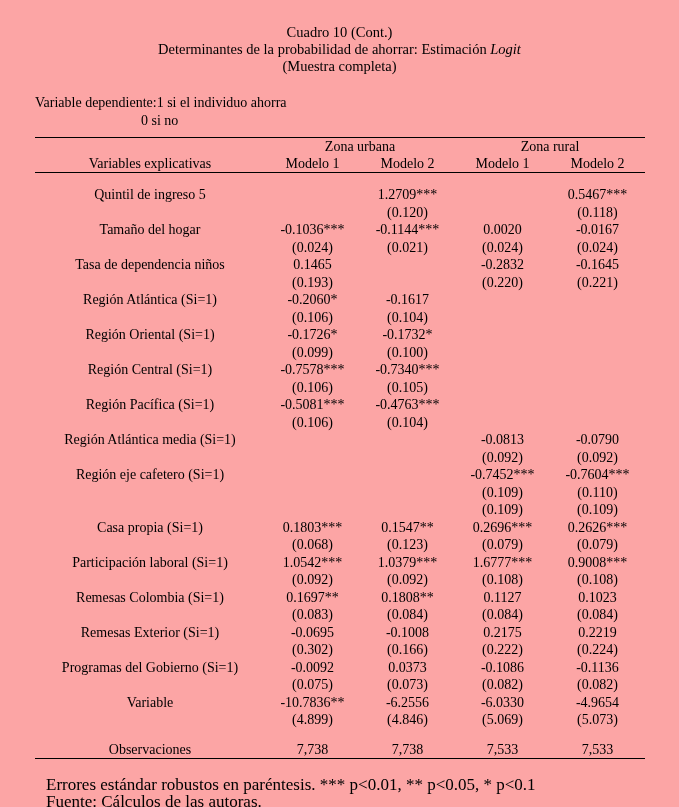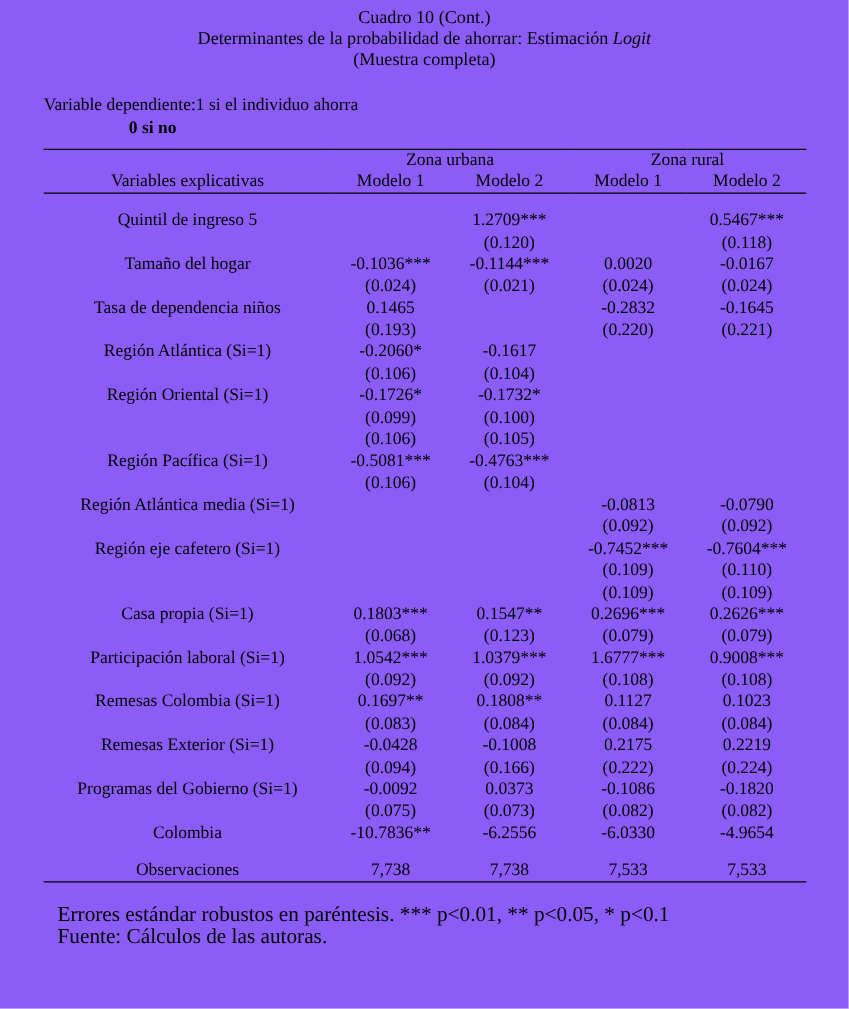--- a/index.html
+++ b/index.html
@@ -1,38 +1,38 @@
 <!DOCTYPE html>
 <html><head>
 <meta charset="utf-8">
 <style>
   html, body { margin: 0; padding: 0; background: #ffffff; }
   .page {
     position: relative;
     width: 679px;
     height: 807px;
-    background: #8b5cf6;
+    background: #fca5a5;
     color: #000000;
     font-family: "Liberation Serif", "DejaVu Serif", serif;
     font-size: 14px;
     box-sizing: border-box;
-    padding-top: 6px;
+    padding-top: 24px;
     overflow: hidden;
   }
   .title-block {
     text-align: center;
     line-height: 17px;
     font-size: 14.5px;
   }
   .title-block em { font-style: italic; }
   .depvar {
     margin: 19px 0 0 35px;
     line-height: 17.5px;
   }
-  .depvar-line2 { margin-left: 68px; font-weight: bold; }
+  .depvar-line2 { margin-left: 106px; }
   table.results {
     border-collapse: collapse;
     table-layout: fixed;
     width: 610px;
     margin: 8px 0 18px 35px;
   }
   table.results th, table.results td {
     padding: 0;
     margin: 0;
     font-weight: normal;
@@ -161,20 +161,27 @@
           <td></td>
           <td></td>
         </tr>
         <tr class="se-row">
           <td class="left"></td>
           <td>(0.099)</td>
           <td>(0.100)</td>
           <td></td>
           <td></td>
         </tr>
+        <tr class="coef-row">
+          <td class="left">Región Central (Si=1)</td>
+          <td>-0.7578***</td>
+          <td>-0.7340***</td>
+          <td></td>
+          <td></td>
+        </tr>
         <tr class="se-row">
           <td class="left"></td>
           <td>(0.106)</td>
           <td>(0.105)</td>
           <td></td>
           <td></td>
         </tr>
         <tr class="coef-row">
           <td class="left">Región Pacífica (Si=1)</td>
           <td>-0.5081***</td>
@@ -261,52 +268,59 @@
         </tr>
         <tr class="se-row">
           <td class="left"></td>
           <td>(0.083)</td>
           <td>(0.084)</td>
           <td>(0.084)</td>
           <td>(0.084)</td>
         </tr>
         <tr class="coef-row">
           <td class="left">Remesas Exterior (Si=1)</td>
-          <td>-0.0428</td>
+          <td>-0.0695</td>
           <td>-0.1008</td>
           <td>0.2175</td>
           <td>0.2219</td>
         </tr>
         <tr class="se-row">
           <td class="left"></td>
-          <td>(0.094)</td>
+          <td>(0.302)</td>
           <td>(0.166)</td>
           <td>(0.222)</td>
           <td>(0.224)</td>
         </tr>
         <tr class="coef-row">
           <td class="left">Programas del Gobierno (Si=1)</td>
           <td>-0.0092</td>
           <td>0.0373</td>
           <td>-0.1086</td>
-          <td>-0.1820</td>
+          <td>-0.1136</td>
         </tr>
         <tr class="se-row">
           <td class="left"></td>
           <td>(0.075)</td>
           <td>(0.073)</td>
           <td>(0.082)</td>
           <td>(0.082)</td>
         </tr>
         <tr class="coef-row">
-          <td class="left">Colombia</td>
+          <td class="left">Variable</td>
           <td>-10.7836**</td>
           <td>-6.2556</td>
           <td>-6.0330</td>
           <td>-4.9654</td>
+        </tr>
+        <tr class="se-row">
+          <td class="left"></td>
+          <td>(4.899)</td>
+          <td>(4.846)</td>
+          <td>(5.069)</td>
+          <td>(5.073)</td>
         </tr>
         <tr class="spacer-bottom">
           <td colspan="5"></td>
         </tr>
         <tr class="obs-row">
           <td class="left">Observaciones</td>
           <td>7,738</td>
           <td>7,738</td>
           <td>7,533</td>
           <td>7,533</td>

